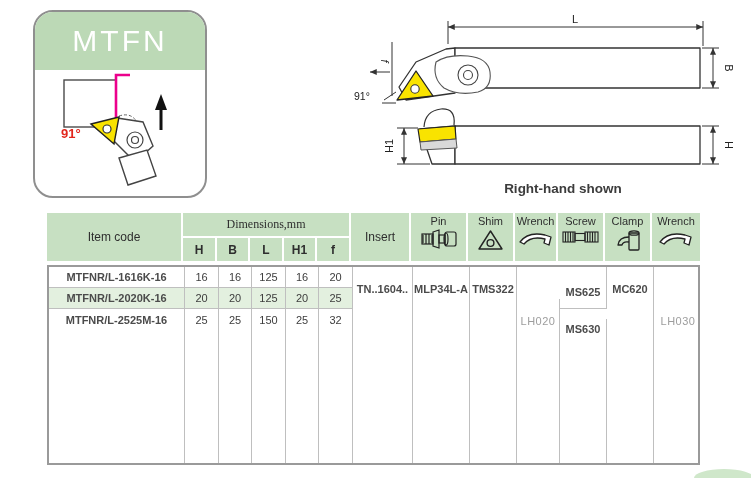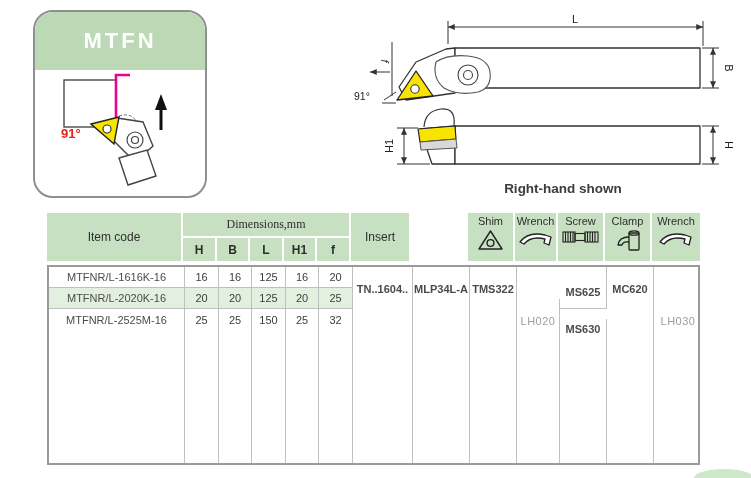--- a/index.html
+++ b/index.html
@@ -9,21 +9,21 @@
   }
   
   .mtfn-box{
     position:absolute;left:33px;top:10px;width:170px;height:184px;
     border:2px solid #8f8f8f;border-radius:20px;background:#fff;overflow:hidden;
   }
   .mtfn-banner{
     height:58px;background:#bcd9b6;display:flex;align-items:center;justify-content:center;
   }
   .mtfn-banner span{
-    color:#ffffff;font-size:22px;font-weight:bold;letter-spacing:3px;
+    color:#ffffff;font-size:30px;font-weight:normal;letter-spacing:3px;
   }
   .box-diagram{position:absolute;left:0;top:60px;}
 
   
   .drawing{position:absolute;left:340px;top:8px;}
 
   
   .tbl{position:absolute;left:47px;top:213px;width:653px;}
   .tbl-header{
     display:grid;
@@ -46,21 +46,21 @@
     grid-template-columns:136px 34px 33px 34px 33px 34px 60px 57px 47px 43px 47px 47px 48px;
     grid-template-rows:21px 21px 21px 1fr;
     background:#fff;
   }
   .c{
     display:flex;align-items:center;justify-content:center;
     font-size:11px;color:#3d3d3d;border-right:1px solid #bfbfbf;
   }
   .c.last{border-right:none;}
   .c.hb{border-bottom:1px solid #bfbfbf;}
-  .c.code{font-weight:normal;color:#4b4b4b;}
+  .c.code{font-weight:bold;color:#4b4b4b;}
   .c.hl{background:#e3f0df;}
   .c.span{grid-row:1/5;align-items:flex-start;padding-top:16px;font-weight:bold;color:#4b4b4b;}
   .c.screw-top{grid-row:1/3;align-items:flex-start;padding-top:19px;font-weight:bold;color:#4b4b4b;border-bottom:1px solid #bfbfbf;}
   .c.screw-bot{grid-row:3/5;align-items:flex-start;padding-top:4px;font-weight:bold;color:#4b4b4b;margin-top:10px;}
   .c.muted{font-weight:normal;color:#9d9d9d;letter-spacing:0.5px;margin-top:32px;}
   .c.fill{grid-row:4/5;}
 
   .corner-blob{
     position:absolute;left:694px;top:469px;width:60px;height:18px;
     border-radius:50%;background:#cfe7ca;
@@ -156,20 +156,36 @@
   <text x="223" y="185" text-anchor="middle" font-size="13.5" font-weight="bold" fill="#3c3c3c">Right-hand shown</text>
 </svg>
 
 <div class="tbl">
 
   <div class="tbl-header">
     <div class="hcell tall">Item code</div>
     <div class="hcell group">Dimensions,mm</div>
     <div class="hcell tall" style="grid-column:7">Insert</div>
 
+    <div class="hcell tall acc" style="grid-column:8">
+      <span>Pin</span>
+      <span class="icn">
+        <svg width="38" height="22" viewBox="0 0 38 22" fill="none" stroke="#222222" stroke-width="1.2">
+          <line x1="3" y1="7" x2="3" y2="15"></line>
+            <line x1="6" y1="6" x2="6" y2="16"></line>
+            <line x1="9" y1="6" x2="9" y2="16"></line>
+            <line x1="12" y1="7" x2="12" y2="15"></line>
+          <rect x="2" y="6" width="11" height="10"></rect>
+          <polygon points="13,4 19,2 19,20 13,18"></polygon>
+          <rect x="19" y="7" width="6" height="8"></rect>
+          <rect x="25" y="4" width="11" height="14" rx="2"></rect>
+          <ellipse cx="26" cy="11" rx="2" ry="6"></ellipse>
+        </svg>
+      </span>
+    </div>
     <div class="hcell tall acc" style="grid-column:9">
       <span>Shim</span>
       <span class="icn">
         <svg width="27" height="24" viewBox="0 0 27 24" fill="none" stroke="#222222" stroke-width="1.4" stroke-linejoin="round">
           <path d="M13.5,3 L25,21 L2,21 Z"></path>
           <circle cx="13.5" cy="15" r="3.4"></circle>
         </svg>
       </span>
     </div>
     <div class="hcell tall acc" style="grid-column:10">

